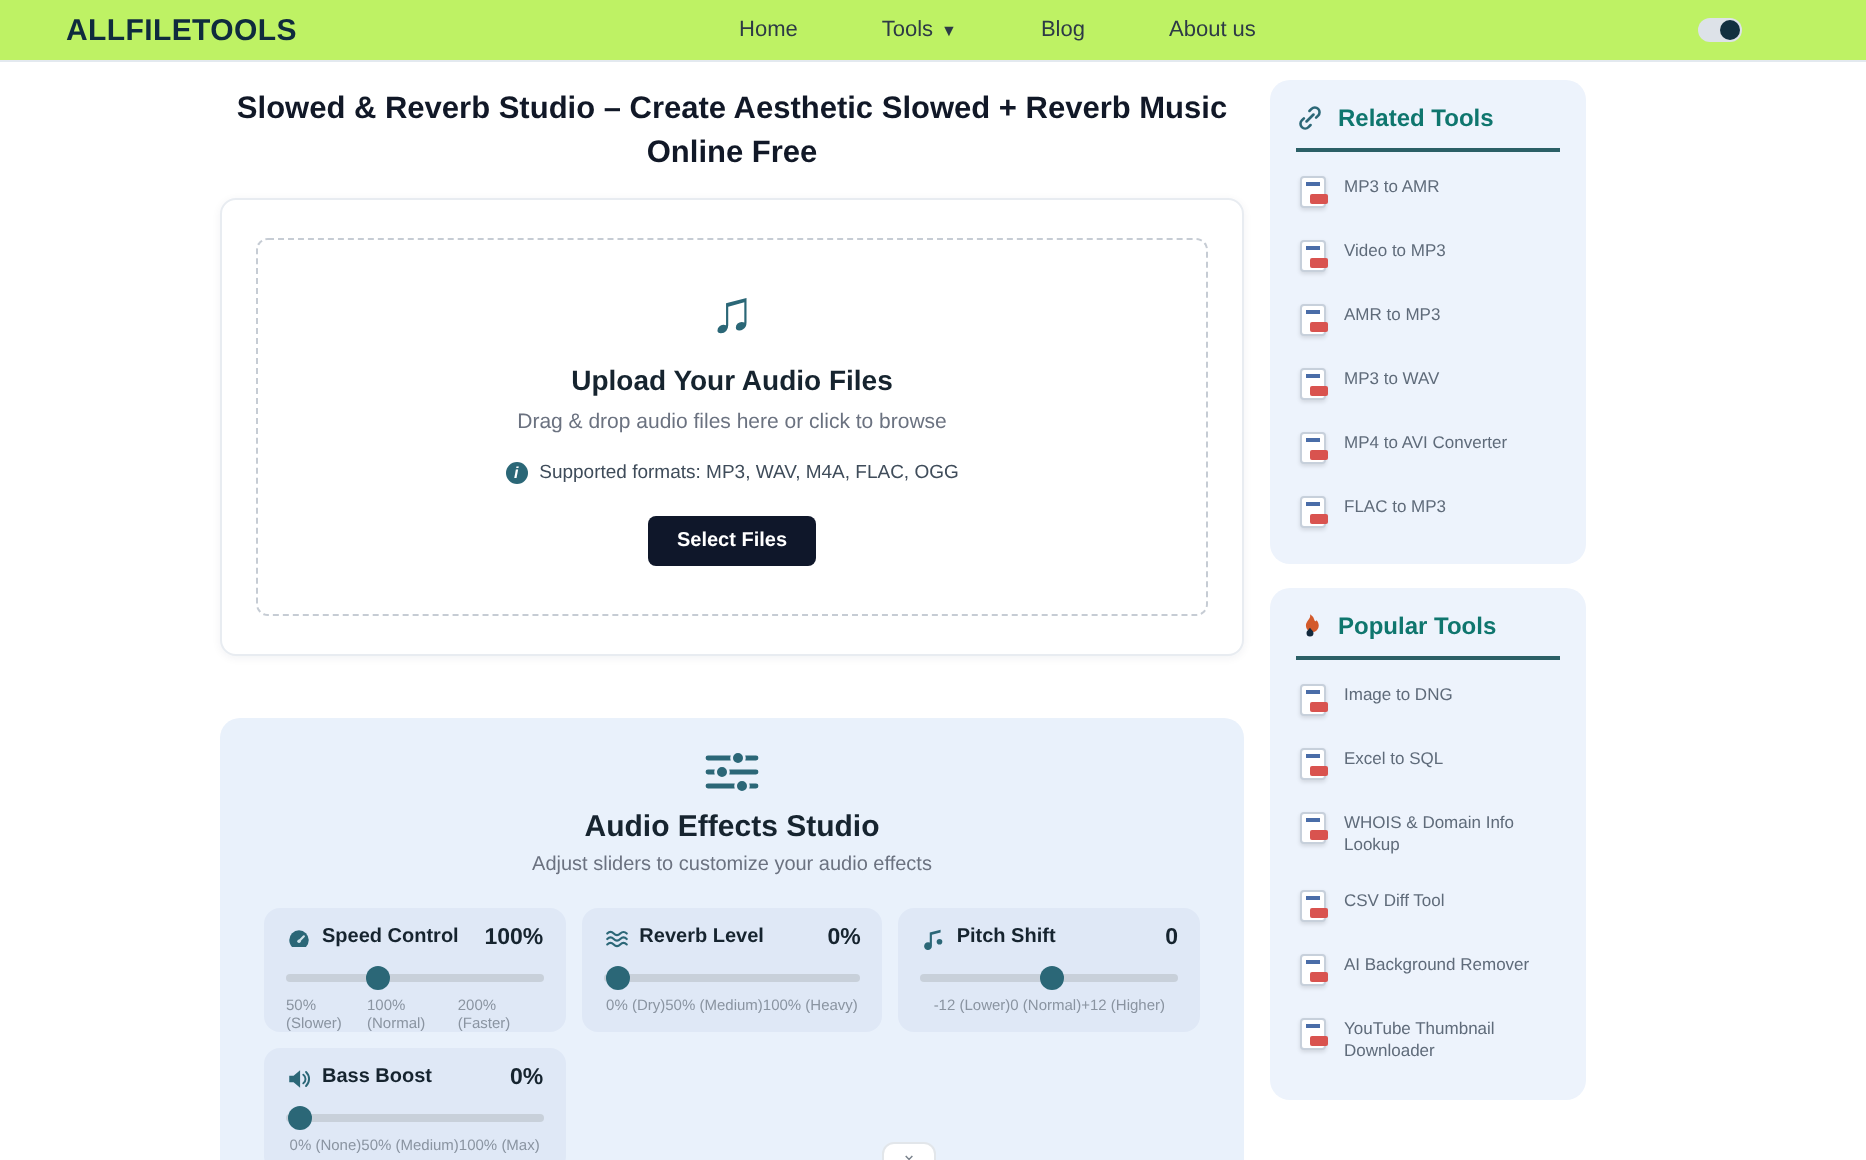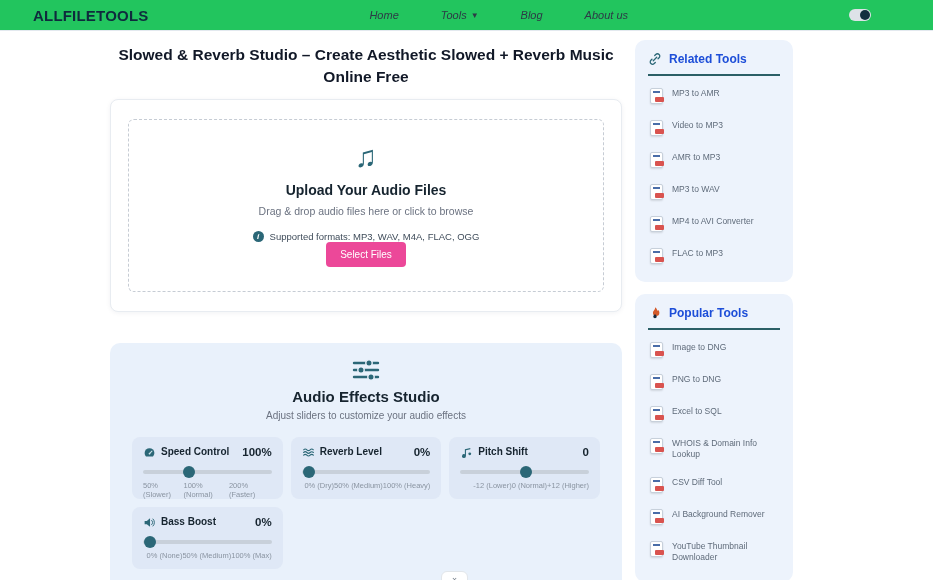--- a/index.html
+++ b/index.html
@@ -1,23 +1,23 @@
 <!DOCTYPE html>
 <html><head>
 <meta charset="utf-8">
 <style>
   * { margin:0; padding:0; box-sizing:border-box; }
   html,body { width:933px; height:580px; overflow:hidden; background:#ffffff;
     font-family:"Liberation Sans", sans-serif; color:#13293d; position:relative; }
 
   
-  header { height:31px; background:#22c55e; border-bottom:1px solid #e3e9ef;
+  header { height:31px; background:#bef264; border-bottom:1px solid #e3e9ef;
     display:flex; align-items:center; padding:0 62px 0 33px; }
   .logo { font-size:15px; font-weight:800; letter-spacing:.2px; color:#0f2b3d; }
-  nav { flex:1; display:flex; justify-content:center; gap:42px; align-items:center;font-style:italic; }
+  nav { flex:1; display:flex; justify-content:center; gap:42px; align-items:center; }
   .nav-link { font-size:11px; color:#2d3a46; cursor:pointer; display:flex; align-items:center; gap:4px; }
   .chev { font-size:8px; color:#2d3a46; }
   .toggle { width:22px; height:12px; border-radius:7px; background:#dde2e8; position:relative; cursor:pointer; }
   .toggle .knob { position:absolute; right:1px; top:1px; width:10px; height:10px; border-radius:50%; background:#12303f; }
 
   
   .container { display:flex; gap:13px; margin:9px 0 0 110px; width:683px; align-items:flex-start; }
   main.col { width:512px; }
   aside.col { width:158px; }
 
@@ -28,50 +28,50 @@
   .upload-card { margin-top:12px; background:#fff; border:1px solid #e8ecf1; border-radius:8px;
     padding:19px 17px; box-shadow:0 1px 5px rgba(16,42,67,.06); }
   .dropzone { border:1.5px dashed #c6ccd4; border-radius:6px; padding:22px 10px 24px; text-align:center; cursor:pointer; }
   .note-glyph { font-size:30px; color:#2b6777; line-height:1; }
   .upload-title { font-size:14px; font-weight:700; margin-top:10px; color:#16242f; }
   .upload-sub { font-size:10.5px; color:#6b7280; margin-top:7px; }
   .formats { display:flex; align-items:center; justify-content:center; gap:6px; margin-top:14px; }
   .info-dot { width:11px; height:11px; border-radius:50%; background:#2b6777; color:#fff; font-size:8px;
     font-weight:700; display:flex; align-items:center; justify-content:center; font-style:italic; }
   .formats-text { font-size:9.5px; color:#3f4c5a; }
-  .btn-primary { display:inline-block; background:#ec4899; color:#fff; font-size:10px;
-    font-weight:400; padding:7px 14px; border-radius:4px; border:none; cursor:pointer; }
+  .btn-primary { margin-top:16px; display:inline-block; background:#0f172a; color:#fff; font-size:10px;
+    font-weight:700; padding:7px 14px; border-radius:4px; border:none; cursor:pointer; }
 
   
   .effects { margin-top:31px; background:#e9f1fb; border-radius:10px; padding:16px 22px 20px; height:420px; }
   .effects-head { text-align:center; }
   .eq-icon { width:32px; height:22px; }
   .effects-title { font-size:15px; font-weight:800; color:#16242f; margin-top:3px; }
   .effects-sub { font-size:10px; color:#6b7280; margin-top:5px; }
   .slider-grid { display:grid; grid-template-columns:repeat(3,1fr); gap:8px; margin-top:16px; }
   .slider-card { background:#dfe8f6; border-radius:8px; padding:9px 11px 8px; height:62px; }
   .sc-head { display:flex; align-items:flex-start; gap:5px; }
   .sc-icon { width:13px; height:13px; flex:0 0 auto; color:#2b6777; }
   .sc-icon svg { width:13px; height:13px; display:block; }
   .sc-label { font-size:10px; font-weight:700; color:#16242f; }
   .sc-value { margin-left:auto; font-size:11.5px; font-weight:800; color:#16242f; }
   .track { position:relative; height:4px; background:#c8d0da; border-radius:2px; margin:11px 0 7px; cursor:pointer; }
   .thumb { position:absolute; top:-4px; width:12px; height:12px; border-radius:50%; background:#2b6777; }
-  .scale { display:flex; justify-content:flex-end; font-size:7.5px; color:#8a94a1; }
+  .scale { display:flex; justify-content:center; font-size:7.5px; color:#8a94a1; }
 
   .peek-box { position:absolute; left:441px; top:571px; width:27px; height:18px; background:#fff;
     border:1px solid #e2e6ea; border-radius:6px; display:flex; align-items:flex-start; justify-content:center;
     color:#7a838d; font-size:9px; cursor:pointer; }
 
   
   .side-card { background:#edf3fc; border-radius:10px; padding:12px 13px 10px; margin-bottom:12px; }
   .side-head { display:flex; align-items:center; gap:7px; padding-bottom:8px; border-bottom:2px solid #2b5f66; }
   .side-head .hi { width:14px; height:14px; }
   .side-head .hi svg { width:14px; height:14px; display:block; }
-  .side-title { font-size:12px; font-weight:800; color:#1d4ed8; }
+  .side-title { font-size:12px; font-weight:800; color:#0f766e; }
   .tool-list { list-style:none; margin-top:4px; }
   .tool-item { display:flex; align-items:flex-start; gap:9px; padding:8px 2px; cursor:pointer; }
   .file-icon { width:13px; height:16px; background:#fff; border:1px solid #c7d0db; border-radius:2px;
     position:relative; flex:0 0 auto; box-shadow:0 1px 2px rgba(0,0,0,.12); }
   .file-icon::before { content:""; position:absolute; top:2px; left:2px; width:7px; height:2px; background:#4a6da8; }
   .file-icon::after { content:""; position:absolute; bottom:1px; right:-2px; width:9px; height:5px;
     background:#d9534f; border-radius:1px; }
   .tool-label { font-size:8.5px; color:#5f6b7a; line-height:1.35; }
 </style>
 </head>
@@ -270,24 +270,20 @@
         </span>
         <span class="side-title">Popular Tools</span>
       </div>
       <ul class="tool-list">
         <li class="tool-item">
             <span class="file-icon"></span>
             <span class="tool-label">Image to DNG</span>
           </li>
         <li class="tool-item">
             <span class="file-icon"></span>
-            <span class="tool-label">PNG to DNG</span>
-          </li>
-        <li class="tool-item">
-            <span class="file-icon"></span>
             <span class="tool-label">Excel to SQL</span>
           </li>
         <li class="tool-item">
             <span class="file-icon"></span>
             <span class="tool-label">WHOIS &amp; Domain Info Lookup</span>
           </li>
         <li class="tool-item">
             <span class="file-icon"></span>
             <span class="tool-label">CSV Diff Tool</span>
           </li>

